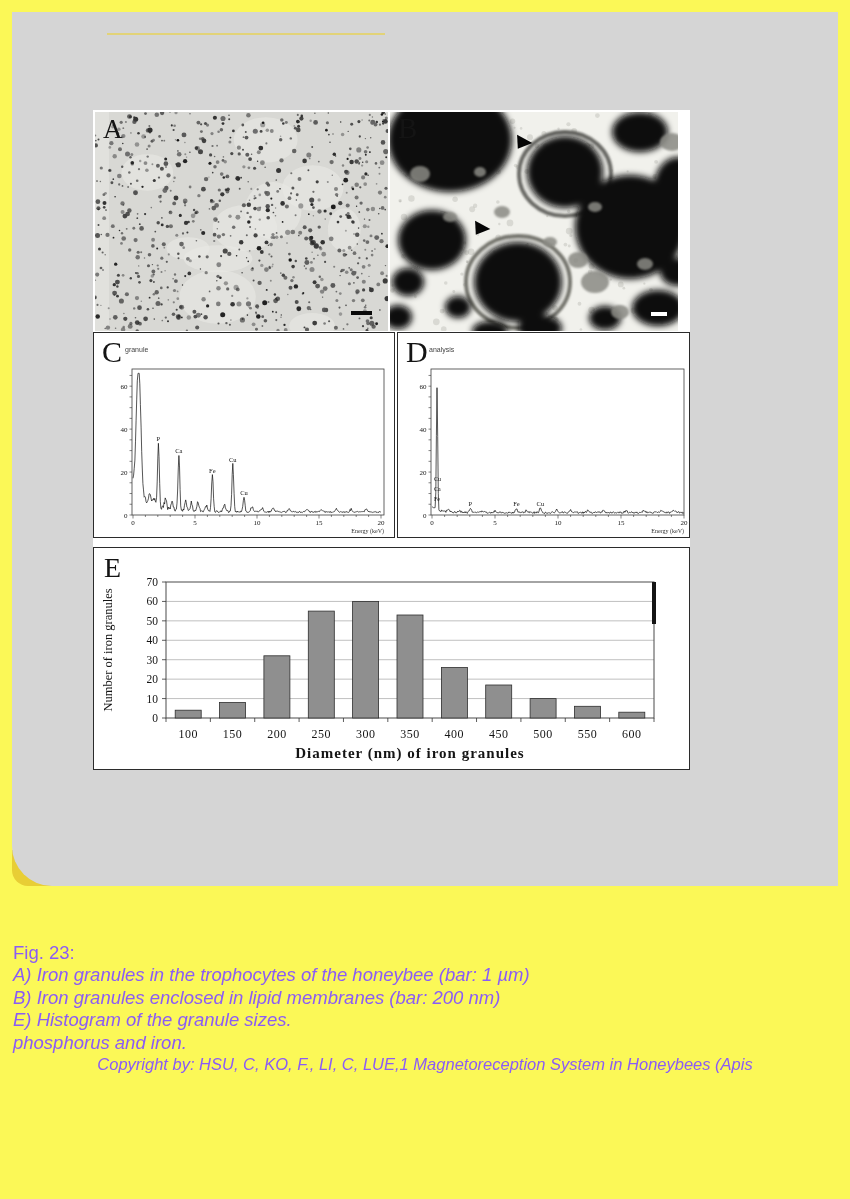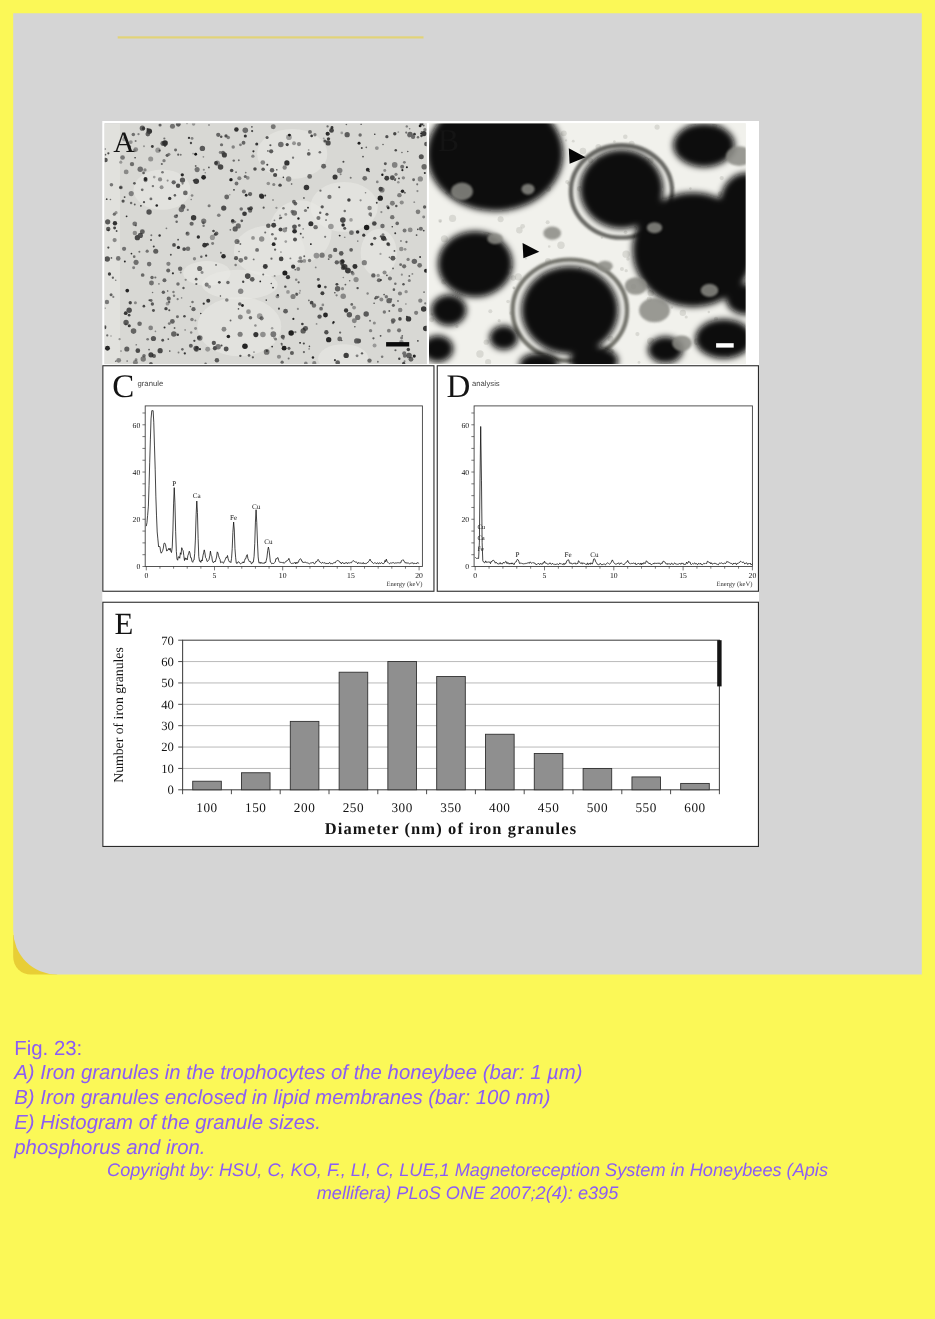--- a/index.html
+++ b/index.html
@@ -1269,19 +1269,18 @@
           <rect x="558" y="34" width="4" height="42" fill="#141414"></rect>
         </svg>
       <span class="panel-letter pl-e">E</span>
     </div>
 
   </div>
 
   <div class="caption">
     <div class="cap-title">Fig. 23:</div>
     <div class="cap-line">A) Iron granules in the trophocytes of the honeybee (bar: 1 µm)</div>
-    <div class="cap-line">B) Iron granules enclosed in lipid membranes (bar: 100 nm)</div>
+    <div class="cap-line">B) Iron granules enclosed in lipid membranes (bar: 200 nm)</div>
     <div class="cap-line">E) Histogram of the granule sizes.</div>
     <div class="cap-line">phosphorus and iron.</div>
     <div class="cap-copy">Copyright by: HSU, C, KO, F., LI, C, LUE,1 Magnetoreception System in Honeybees (Apis</div>
-    <div class="cap-copy">mellifera) PLoS ONE 2007;2(4): e395</div>
   </div>
 </div>
 
 </body></html>

